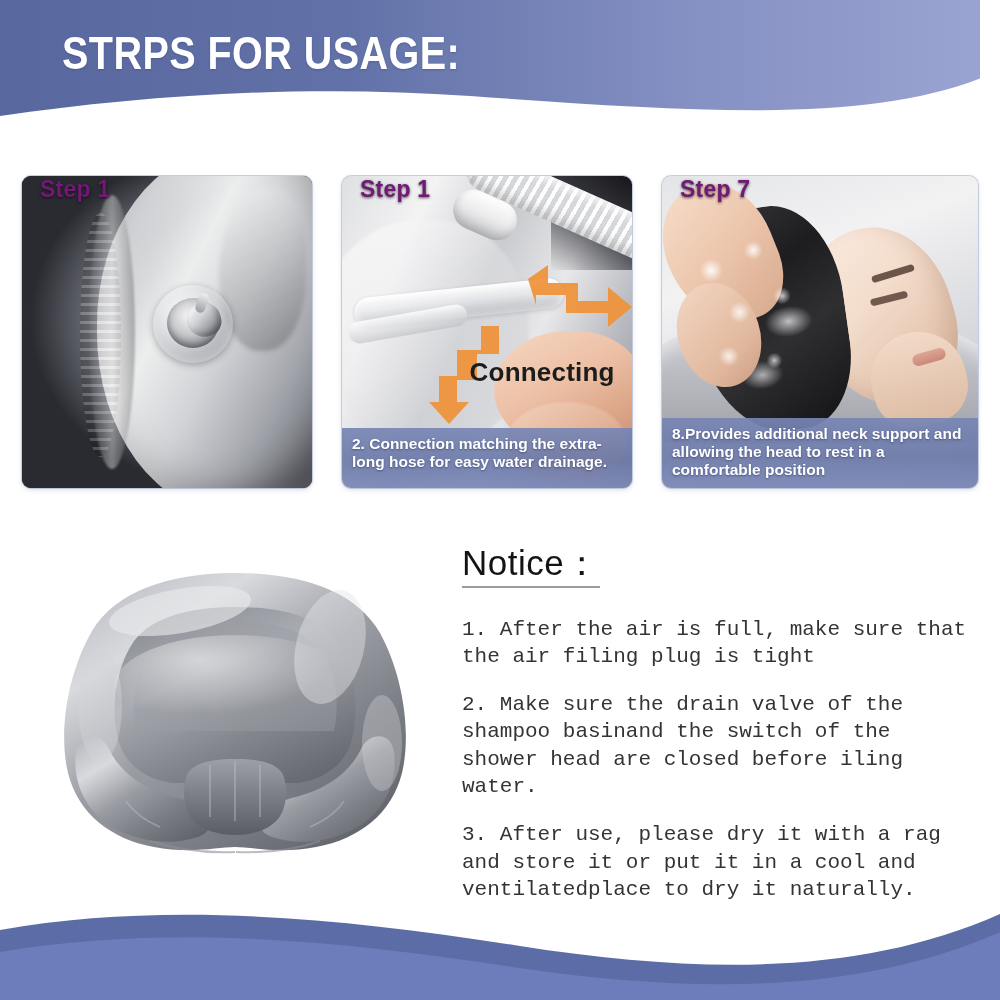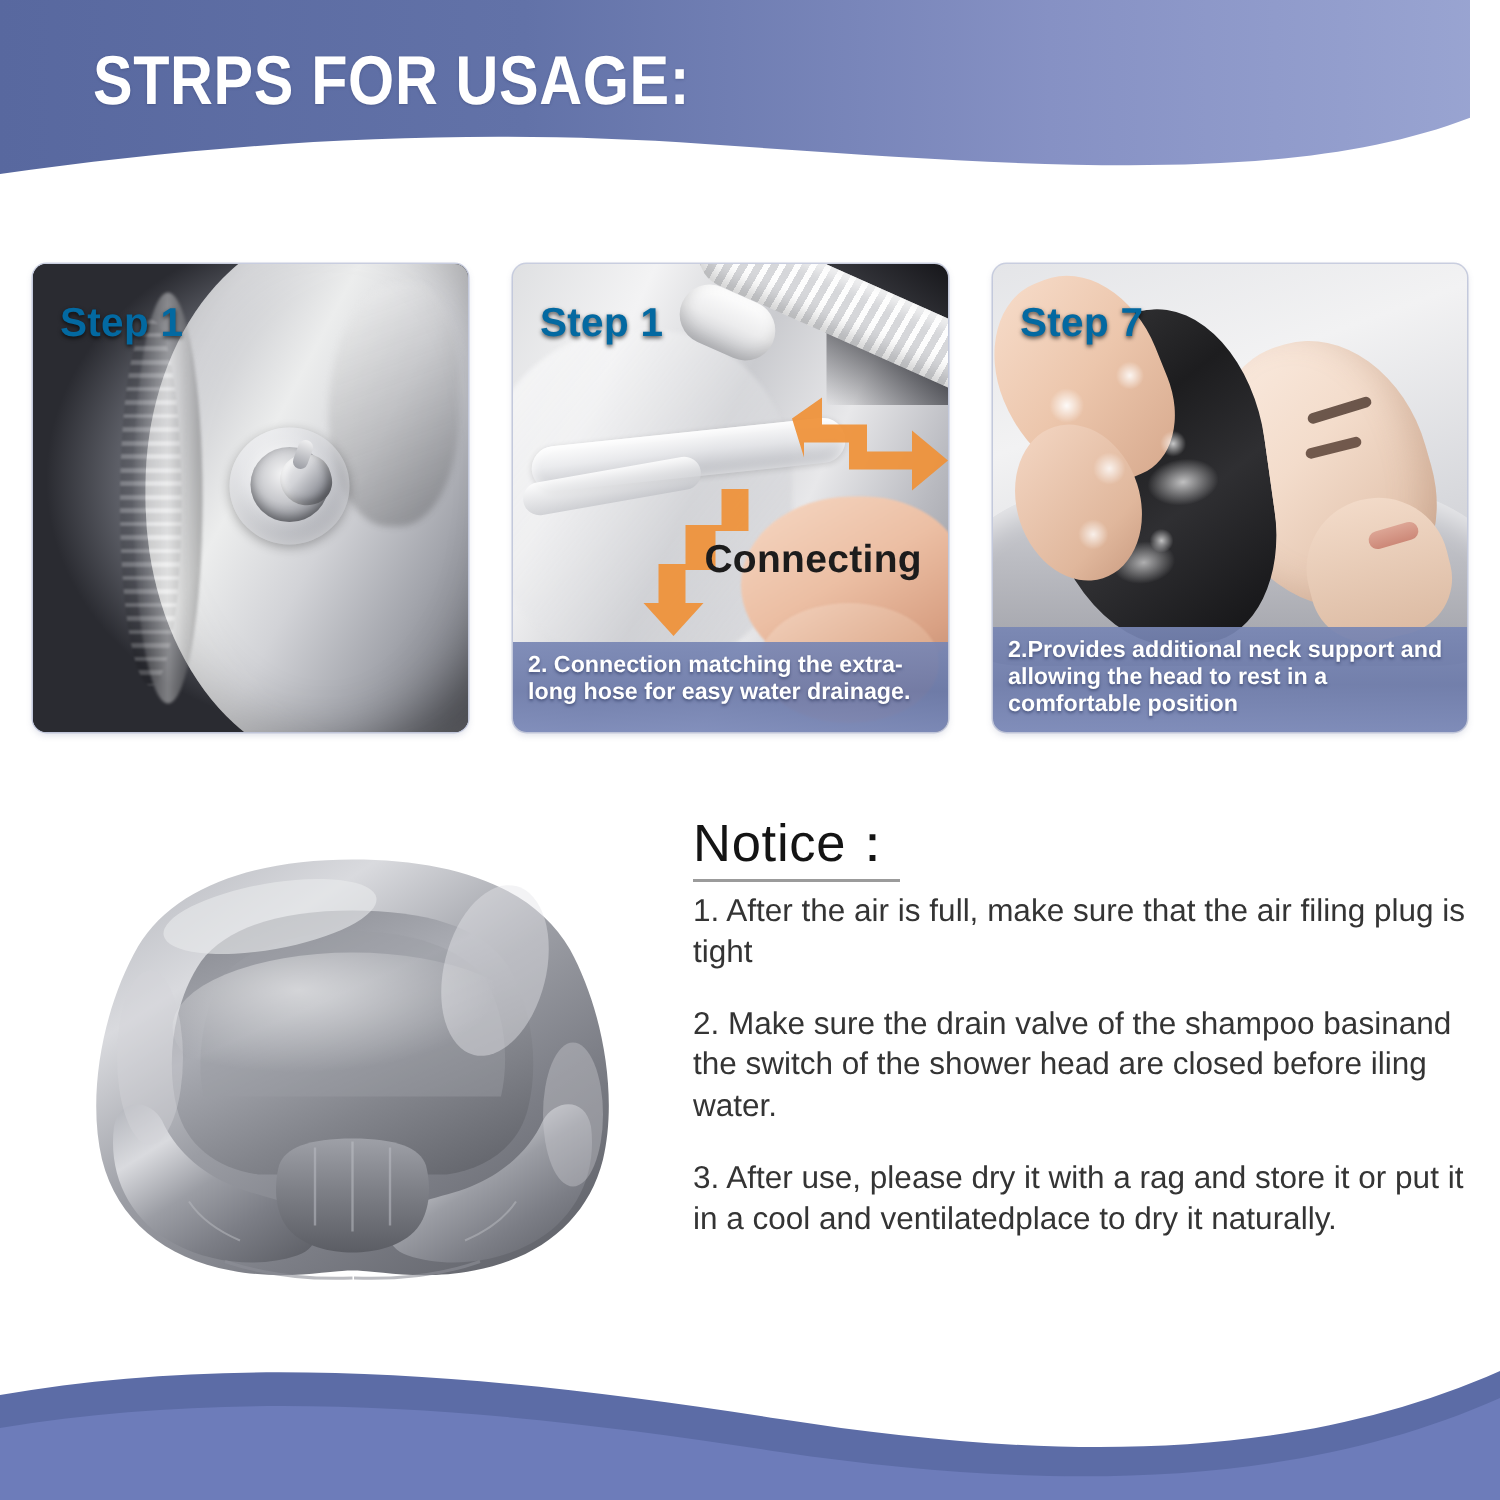--- a/index.html
+++ b/index.html
@@ -61,24 +61,24 @@
   .step-panel.wide { width: 316px; }
 
   .panel-photo {
     position: absolute;
     inset: 0;
     overflow: hidden;
   }
   .step-label {
     position: absolute;
     left: 18px;
-    top: 24px;
-    font-size: 27px;
+    top: 0;
+    font-size: 23px;
     font-weight: bold;
-    color: #0369a1;
+    color: #701a75;
     text-shadow: 0 1px 3px rgba(0,0,0,0.65);
     z-index: 6;
     letter-spacing: 0.2px;
   }
   .panel-caption {
     position: absolute;
     left: 0; right: 0; bottom: 0;
     padding: 7px 10px 9px 10px;
     background: linear-gradient(180deg,
                 rgba(120,134,180,0.92) 0%,
@@ -396,21 +396,21 @@
     font-size: 35px;
     font-weight: normal;
     color: #141414;
     letter-spacing: 0.5px;
     display: inline-block;
     padding-bottom: 3px;
     border-bottom: 2.5px solid #9b9b9b;
     line-height: 1.1;
     text-align: center;
   }
-  .notice-list { margin-top: 6px; }
+  .notice-list { margin-top: 28px; font-family: Liberation Mono, monospace; }
   .notice-item {
     font-size: 21px;
     line-height: 1.30;
     color: #343434;
     margin-bottom: 21px;
   }
   .notice-item:last-child { margin-bottom: 0; }
 
   
   .footer {
@@ -493,21 +493,21 @@
       <div class="s3-neck"></div>
       <div class="s3-brow"></div>
       <div class="s3-eye"></div>
       <div class="s3-lips"></div>
       <div class="s3-hair"></div>
       <div class="s3-hand"></div>
       <div class="s3-hand2"></div>
       <div class="s3-suds"></div>
     </div>
     <div class="step-label">Step 7</div>
-    <div class="panel-caption">2.Provides additional neck support and allowing the head to rest in a comfortable position</div>
+    <div class="panel-caption">8.Provides additional neck support and allowing the head to rest in a comfortable position</div>
   </div>
 
 </div>
 
 <div class="lower">
 
   <div class="product">
     <svg width="410" height="330" viewBox="0 0 410 330">
       <defs>
         <linearGradient id="rimGrad" x1="0.1" y1="0" x2="0.9" y2="1">

